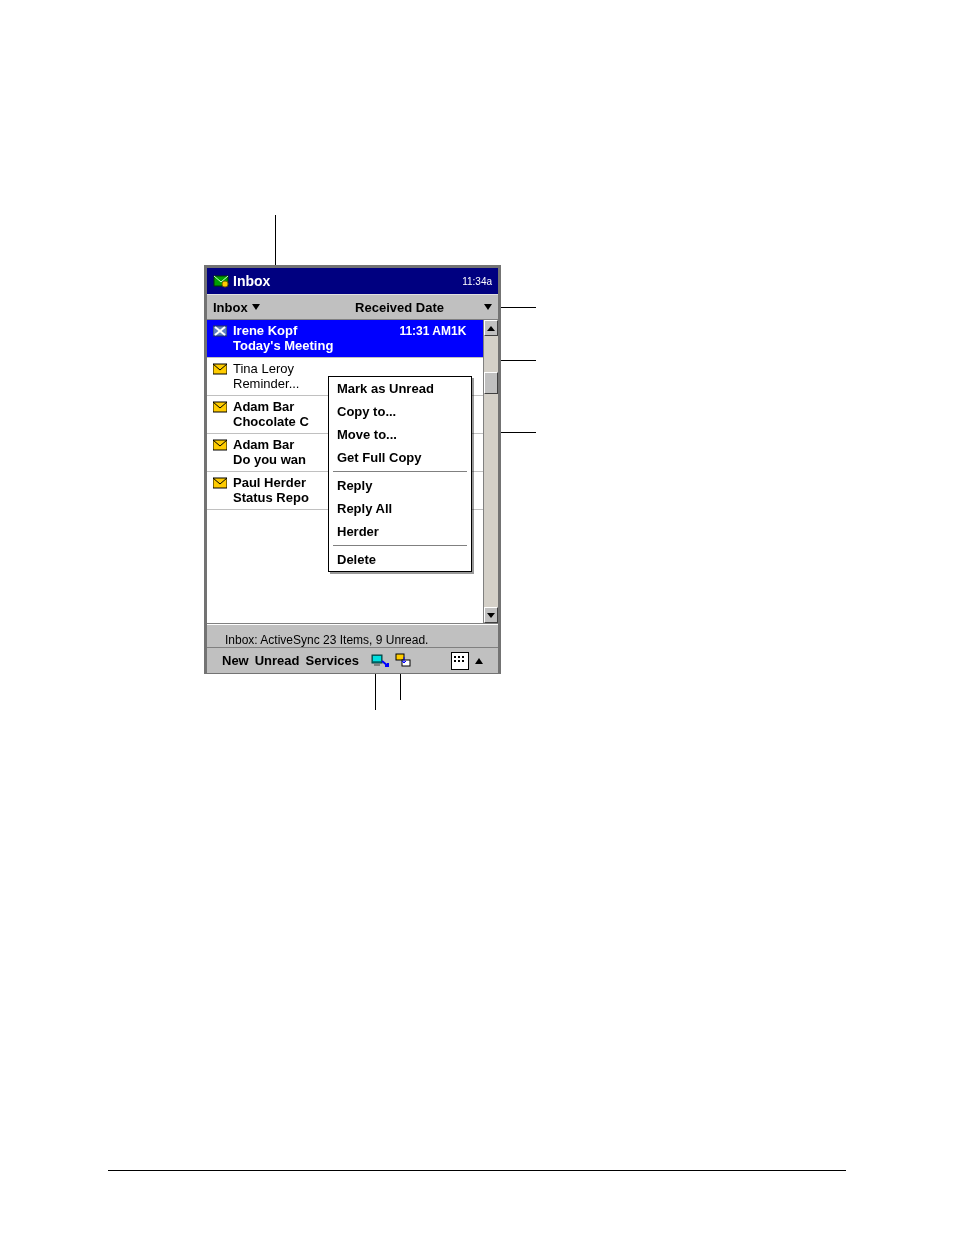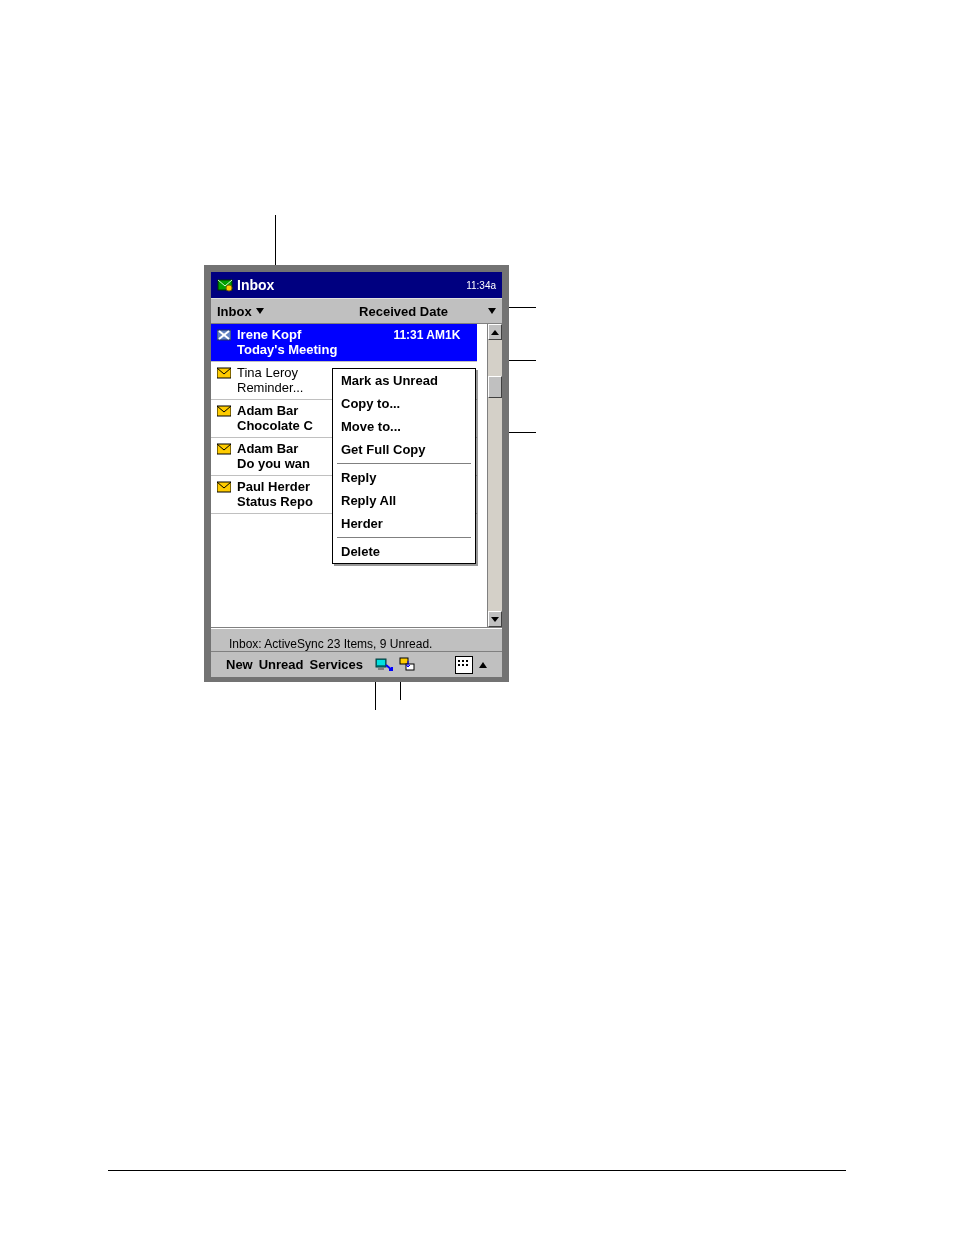--- a/index.html
+++ b/index.html
@@ -14,21 +14,21 @@
     height: 1235px;
     position: relative;
     background: #ffffff;
   }
   .device {
     position: absolute;
     left: 204px;
     top: 265px;
     width: 291px;
     height: 403px;
-    border: 7px solid #737373;
+    border: 3px solid #737373;
     background: #f9a8d4;
   }
   
   .titlebar {
     display: flex;
     align-items: center;
     height: 26px;
     background: #000080;
     color: #ffffff;
     font-weight: bold;
@@ -66,21 +66,20 @@
     margin-left: 4px;
   }
 
   
   .listarea {
     position: relative;
     display: flex;
     height: 303px;
     background: #ffffff;
     border-bottom: 1px solid #808080;
-    gap: 10px;
   }
   .list {
     flex: 1 1 auto;
     position: relative;
     overflow: hidden;
   }
   .scrollbar {
     flex: 0 0 14px;
     background: #d4d0c8;
     border-left: 1px solid #808080;
@@ -150,21 +149,21 @@
     color: #ffffff;
     font-weight: bold;
   }
   .msg.unread .sender,
   .msg.unread .subject { font-weight: bold; }
 
   
   .context-menu {
     position: absolute;
     left: 121px;
-    top: 44px;
+    top: 56px;
     width: 142px;
     background: #ffffff;
     border: 1px solid #000;
     box-shadow: 2px 2px 0 rgba(0,0,0,0.4);
     font-size: 13px;
     font-weight: bold;
     color: #000;
     z-index: 10;
   }
   .context-menu .mi {

